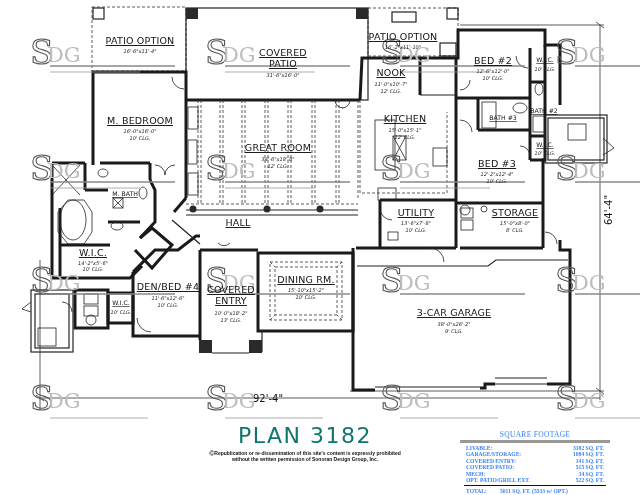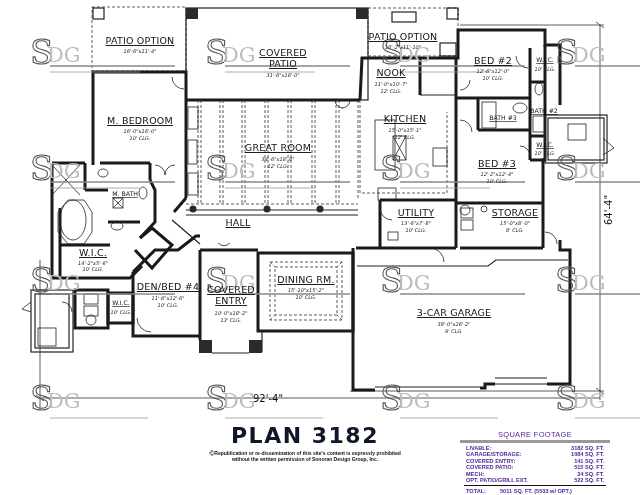--- a/index.html
+++ b/index.html
@@ -15,25 +15,25 @@
   .room-name { font-family:"DejaVu Sans", sans-serif; font-size:9.5px; fill:#111; text-anchor:middle; text-decoration:underline; letter-spacing:0.2px; }
   .room-sm { font-family:"DejaVu Sans", sans-serif; font-size:6.2px; fill:#111; text-anchor:middle; text-decoration:underline; }
   .room-dim { font-family:"DejaVu Sans", sans-serif; font-size:5px; fill:#222; text-anchor:middle; font-style:italic; }
   .dim-label { font-family:"DejaVu Sans", sans-serif; font-size:10px; fill:#111; text-anchor:middle; }
   .wm-s { font-family:"DejaVu Serif", serif; font-size:34px; fill:none; stroke:#555; stroke-width:1.1; }
   .wm-dg { font-family:"DejaVu Serif", serif; font-size:21px; fill:#bdbdbd; }
   .wm-line { stroke:#888; stroke-width:1.6; }
   .wm-line2 { stroke:#999; stroke-width:0.8; }
 
   #title-block { position:absolute; left:190px; top:424px; width:230px; text-align:center; }
-  #plan-title { font-family:"DejaVu Sans", sans-serif; font-size:22px; font-weight:700; letter-spacing:1.5px; color:#0f172a; line-height:24px; }
+  #plan-title { font-family:"DejaVu Sans", sans-serif; font-size:22px; font-weight:400; letter-spacing:1.5px; color:#0f766e; line-height:24px; }
   #copyright { font-family:"Liberation Sans", sans-serif; font-size:5px; line-height:5.6px; color:#111; margin-top:3px; font-weight:bold; }
   #copyright .c { font-size:7px; vertical-align:-1px; }
 
-  #sqft { position:absolute; left:460px; top:430px; width:150px; font-family:Liberation Sans, sans-serif; color:#4c1d95; }
+  #sqft { position:absolute; left:460px; top:430px; width:150px; font-family:Liberation Serif, serif; color:#3b82f6; }
   #sqft-title { font-size:7.5px; text-align:center; letter-spacing:0.3px; padding-bottom:1px; }
   #sqft-bar { height:3px; background:#999; margin:0 0 2px 0; }
   .sq-row { display:flex; justify-content:space-between; font-size:5.6px; line-height:6.4px; padding:0 6px 0 6px; font-weight:bold; }
   #sqft-sep { border-top:0.8px solid #111; margin:2px 4px 2px 4px; }
   #sq-total { display:flex; font-size:5.6px; padding:0 6px; font-weight:bold; }
   #sq-total .lbl { width:34px; }
 </style>
 </head>
 <body>
 

